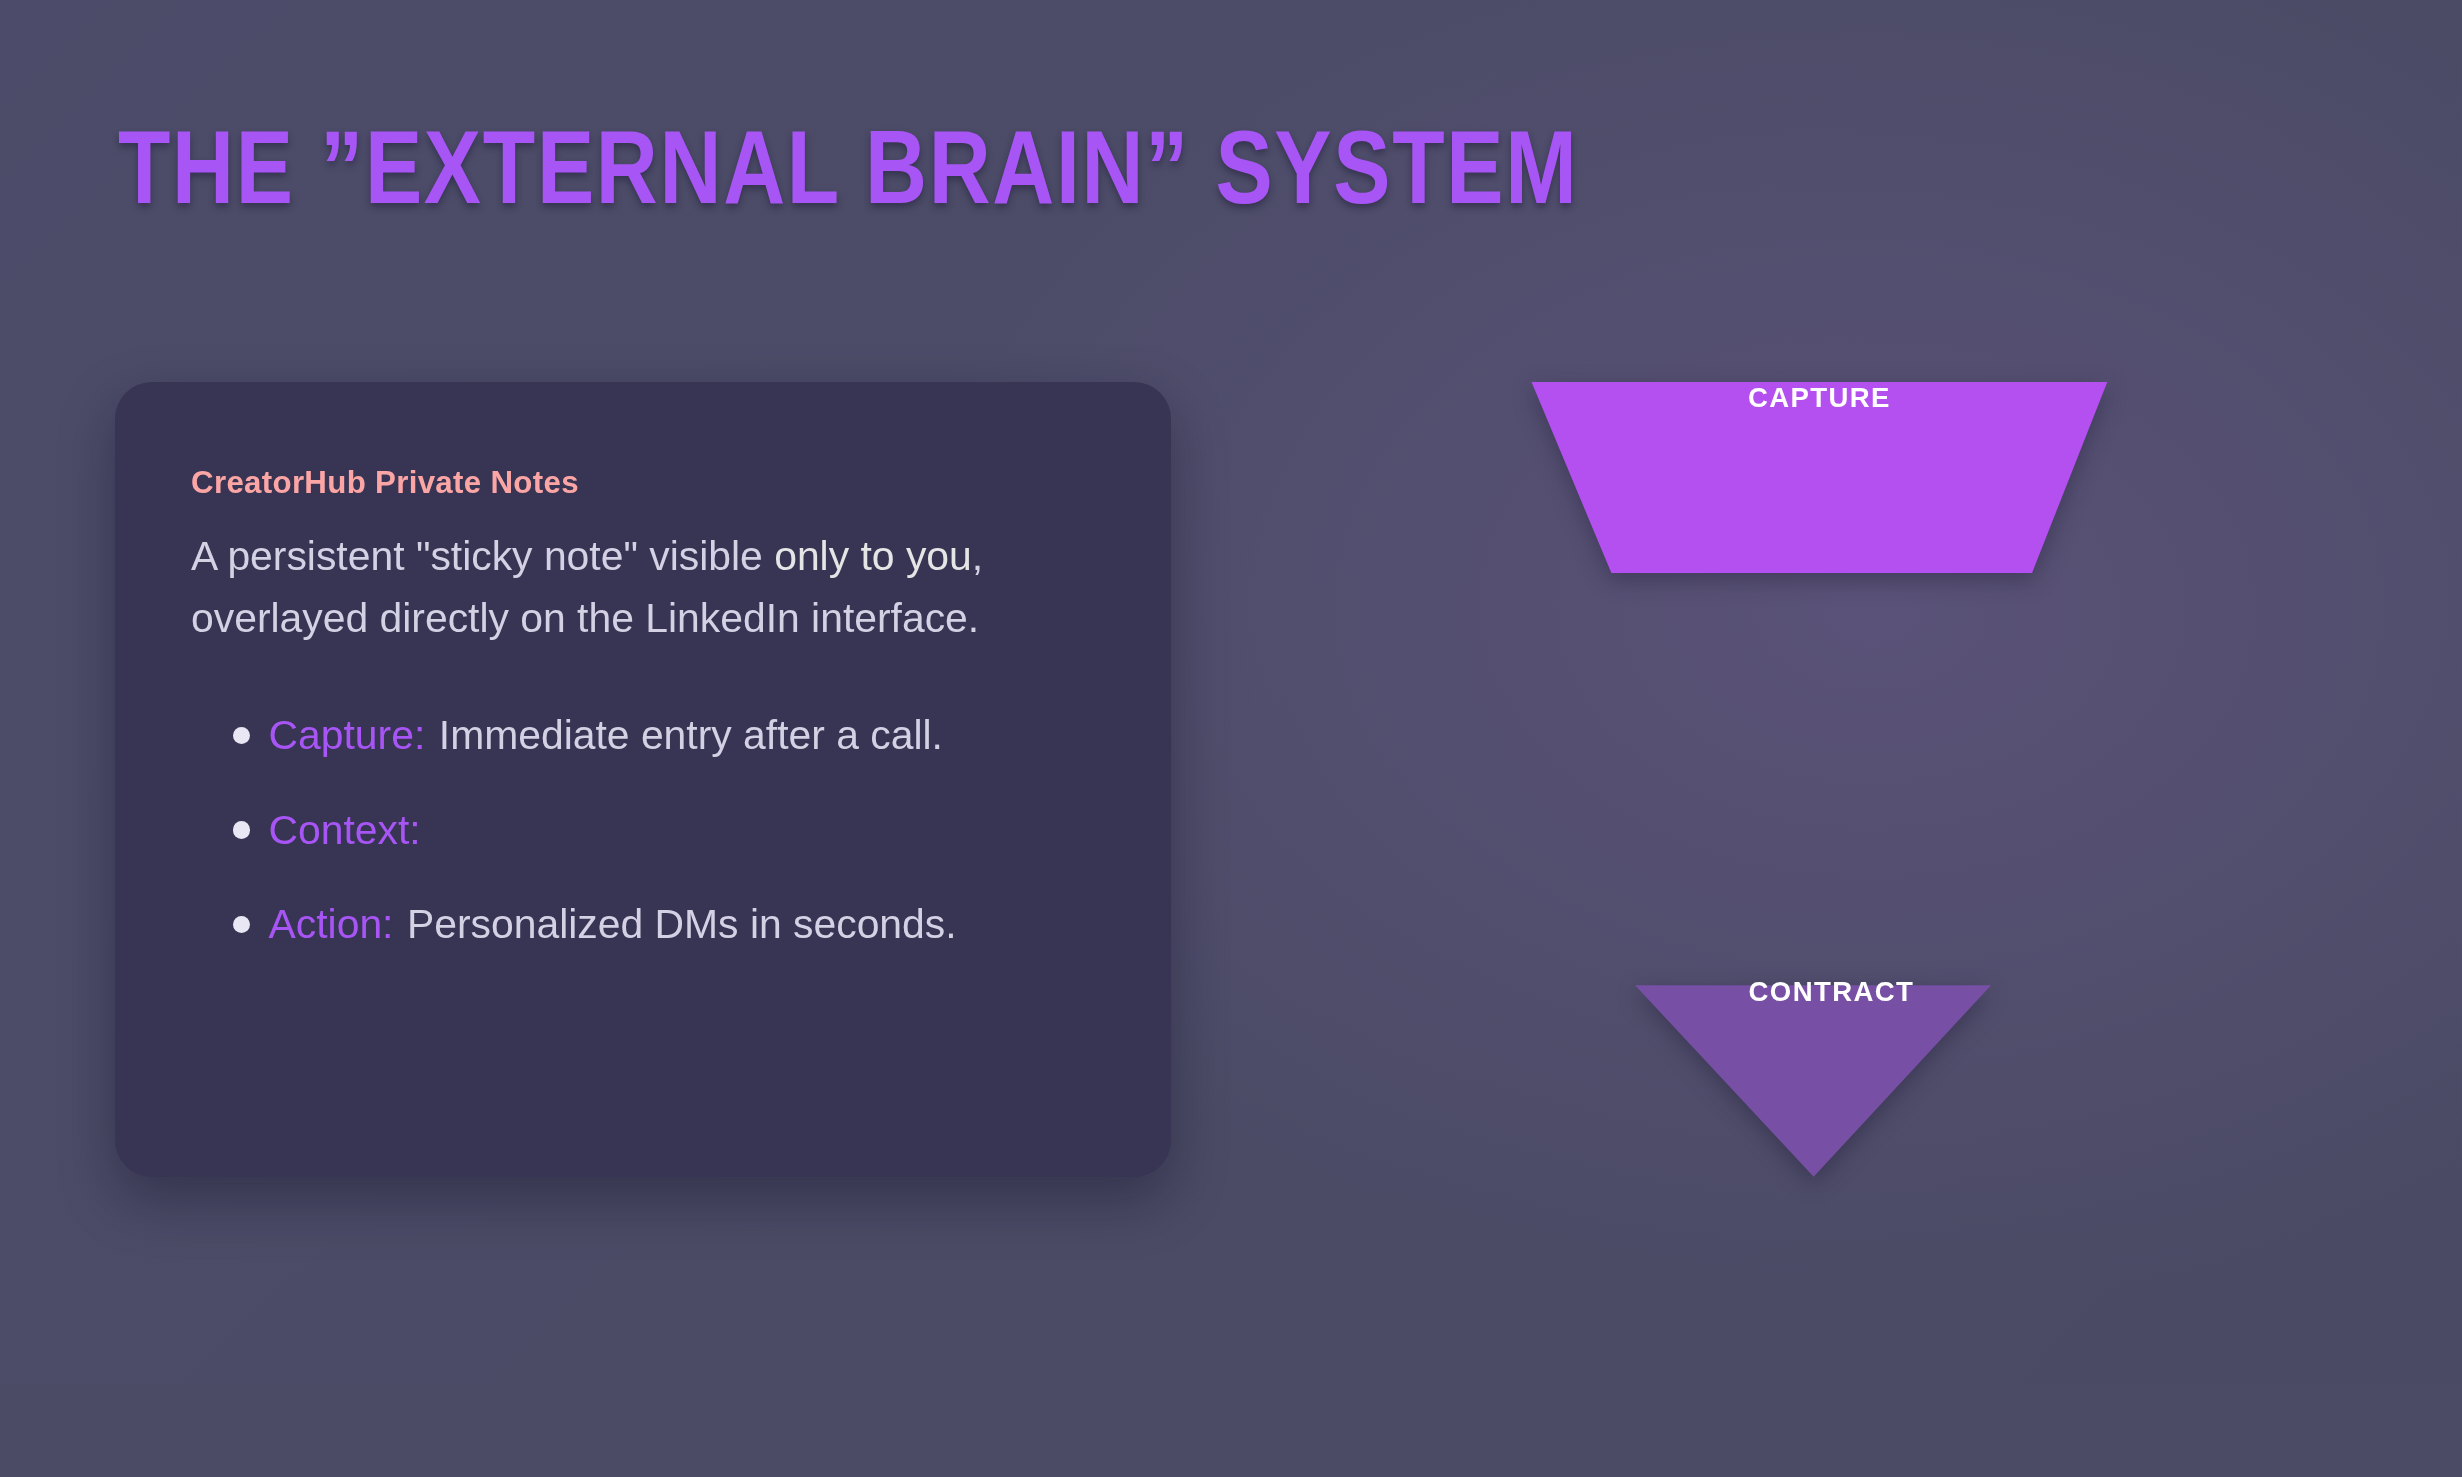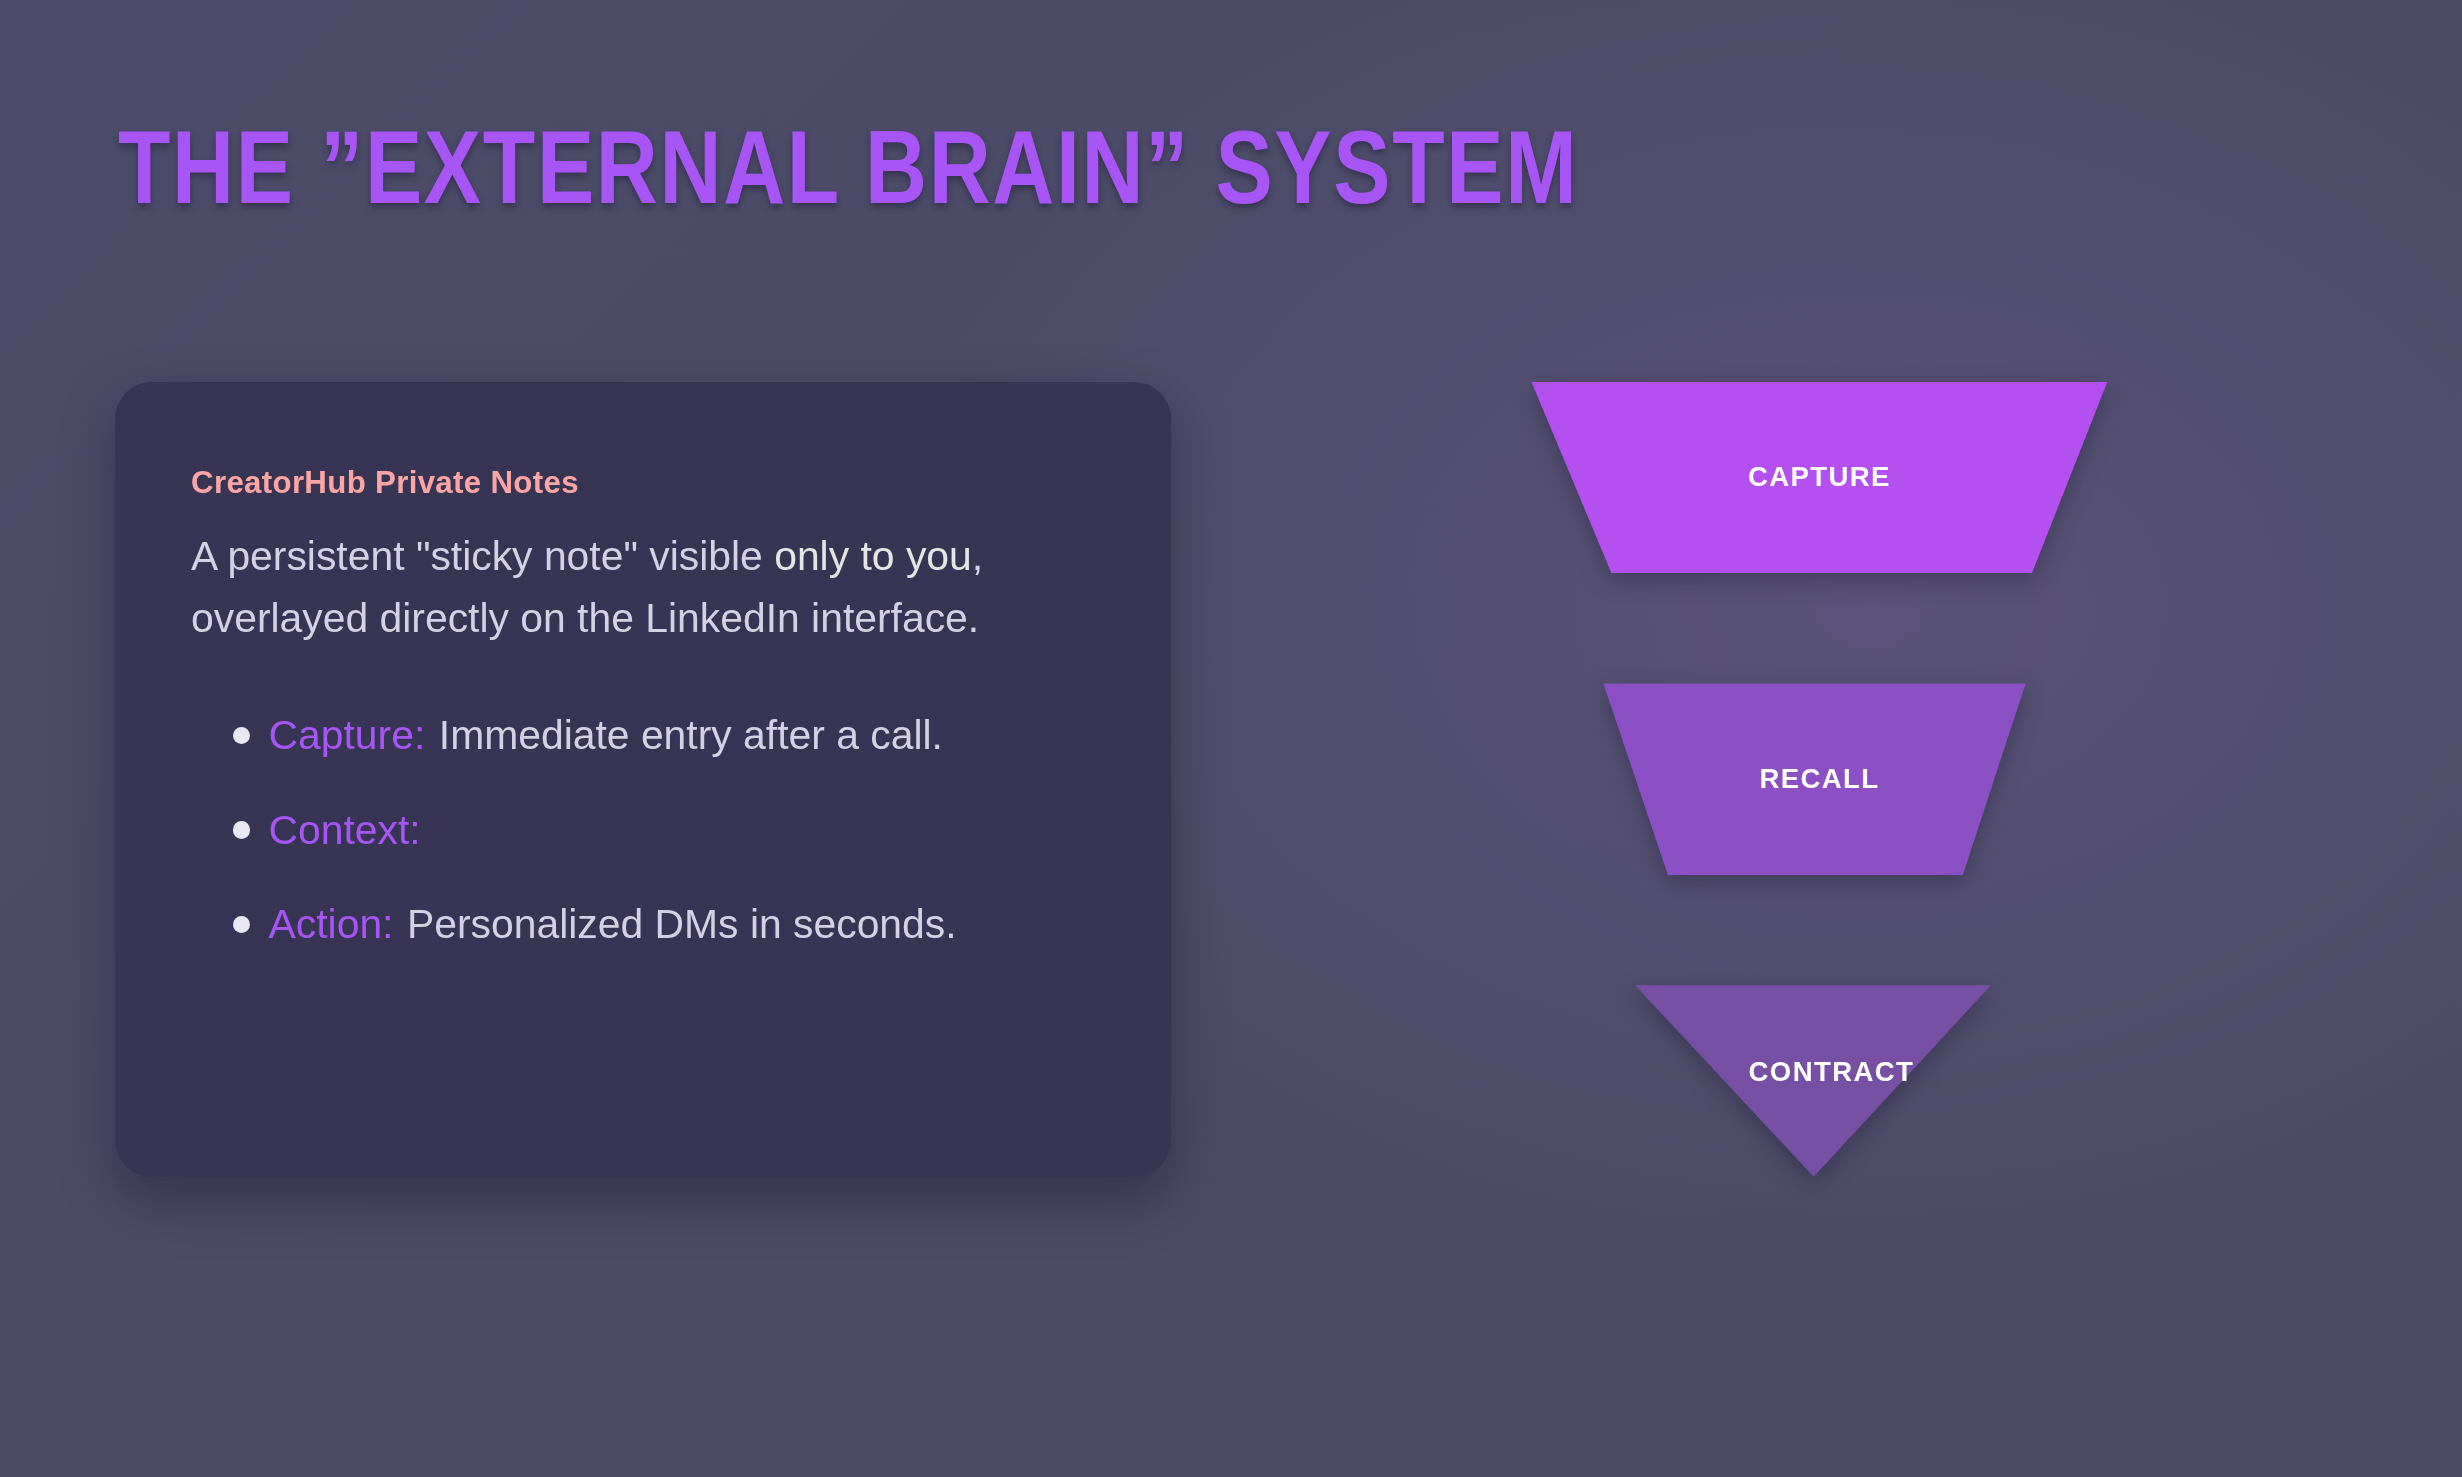--- a/index.html
+++ b/index.html
@@ -99,21 +99,21 @@
     width: 23.4vw;
     height: 32.3vw;
     display: flex;
     flex-direction: column;
     justify-content: space-between;
   }
   .funnel-stage {
     position: relative;
     height: 7.78vw;
     display: flex;
-    align-items: center;
+    align-items: flex-start;
     justify-content: center;
     filter: drop-shadow(0 0.3vw 0.45vw rgba(20, 16, 42, 0.35));
   }
   .funnel-stage .stage-label {
     color: #ffffff;
     font-size: 1.12vw;
     font-weight: 700;
     letter-spacing: 0.05em;
     z-index: 1;
   }
@@ -155,24 +155,20 @@
         <span class="bullet-text">Personalized DMs in seconds.</span>
       </li>
     </ul>
   </section>
 
   <div class="funnel">
     <div class="funnel-stage stage-1">
       <div class="stage-shape" style="background-color: rgb(179, 80, 239);"></div>
       <span class="stage-label">CAPTURE</span>
     </div>
-    <div class="funnel-stage stage-3">
-      <div class="stage-shape" style="background-color: rgb(139, 80, 195);"></div>
-      <span class="stage-label">RECALL</span>
-    </div>
     <div class="funnel-stage stage-4">
       <div class="stage-shape" style="background-color: rgb(119, 80, 165);"></div>
       <span class="stage-label">CONTRACT</span>
     </div>
   </div>
 
 </div>
 
 
 </body></html>

